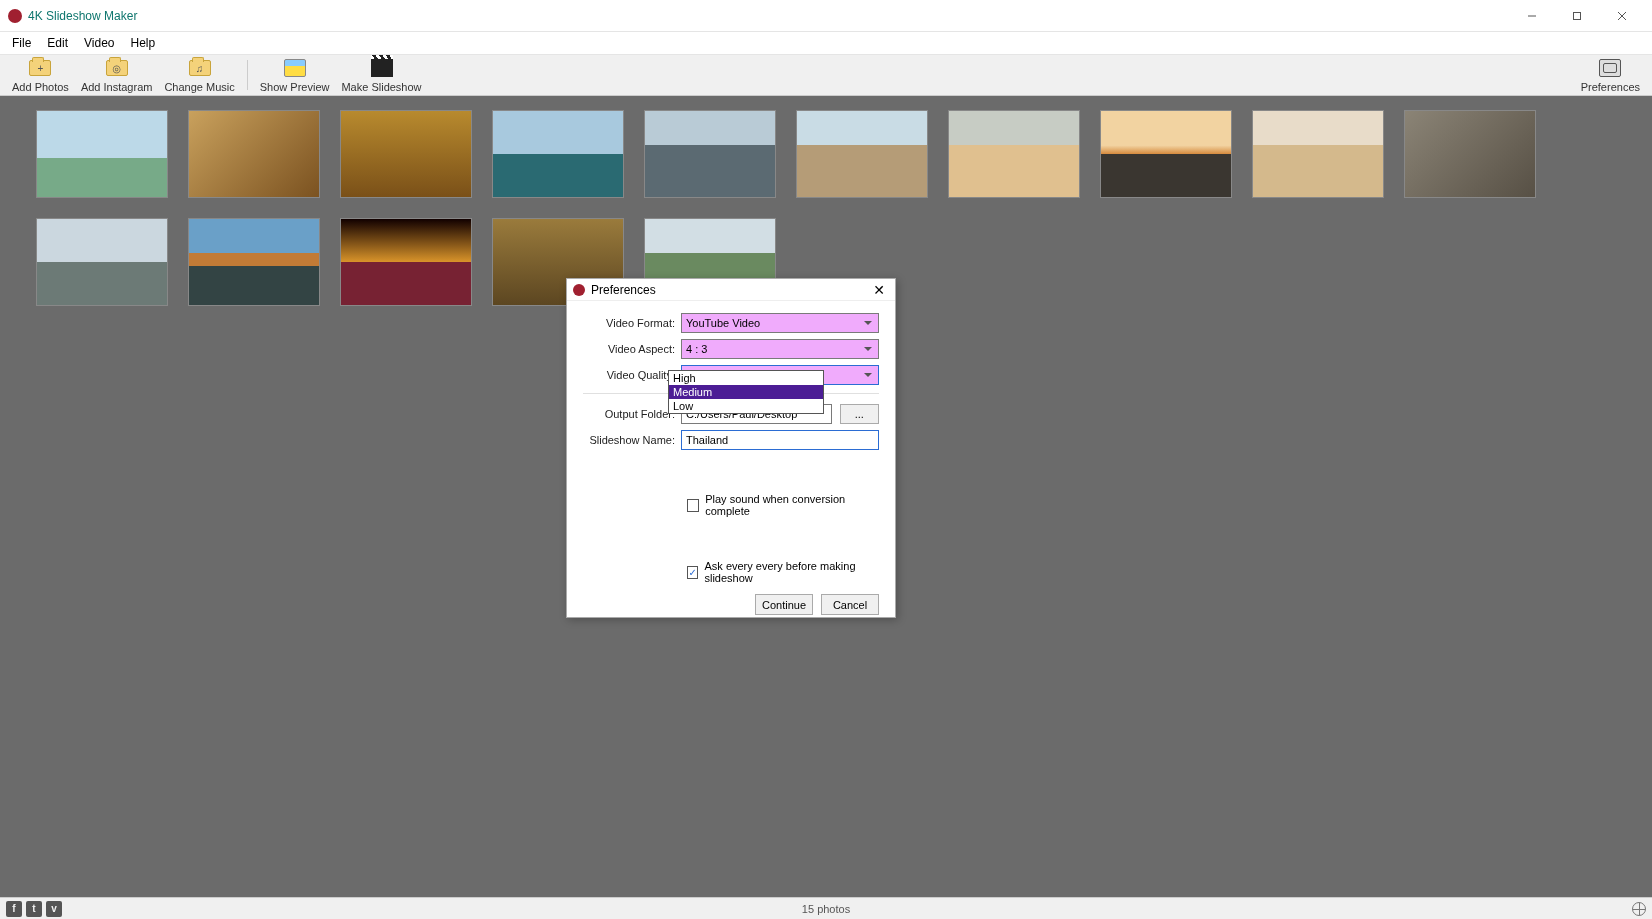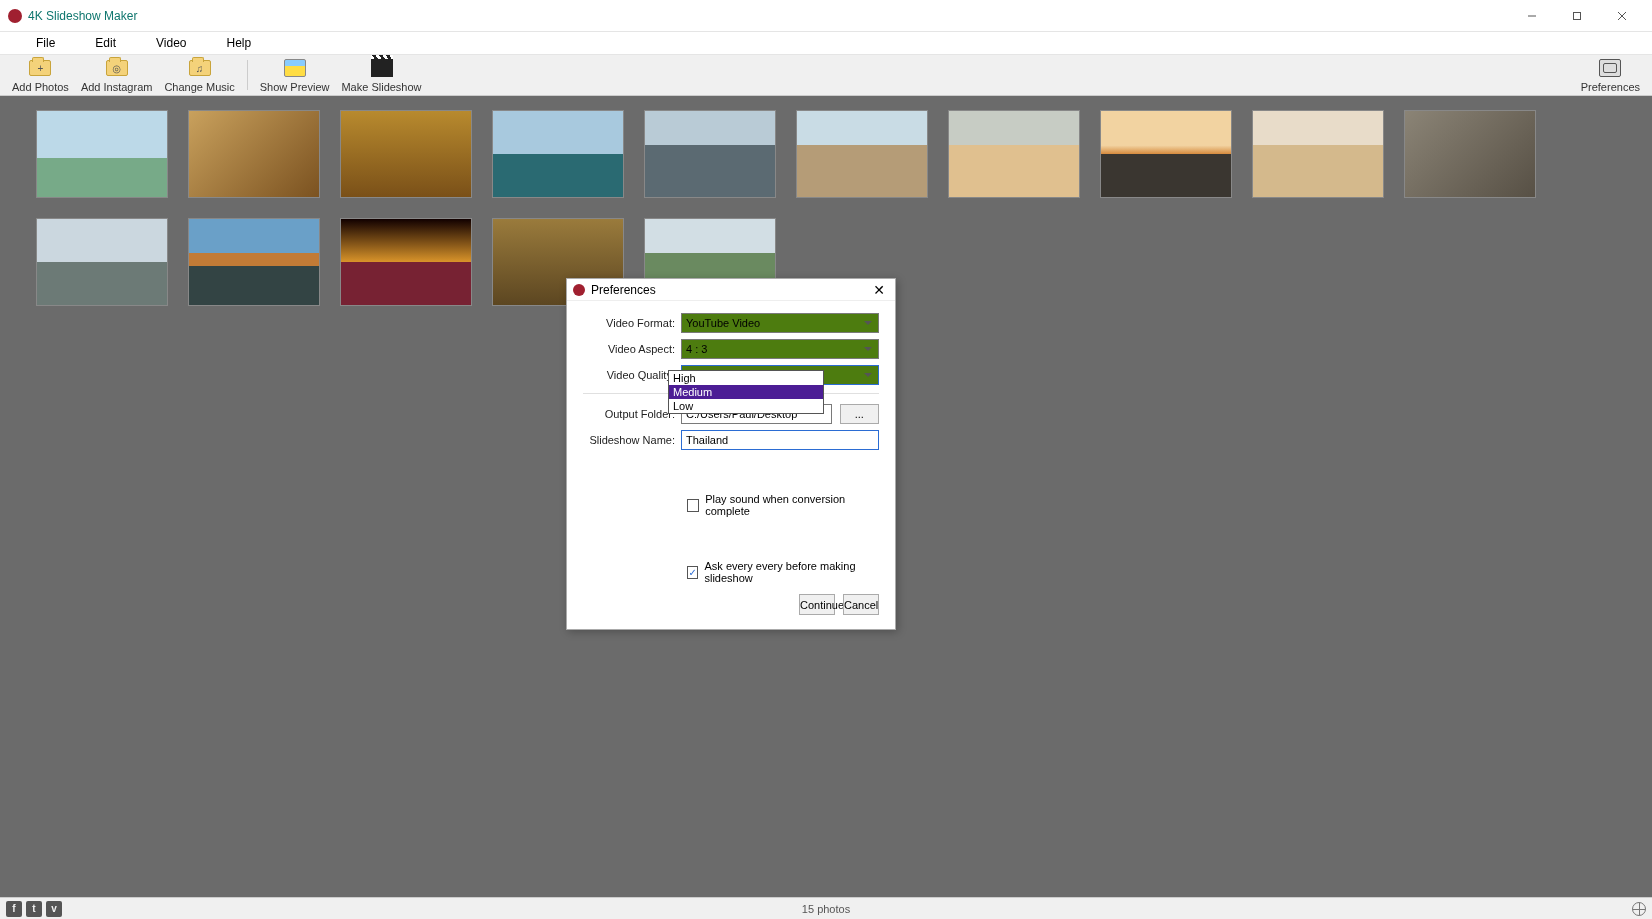--- a/index.html
+++ b/index.html
@@ -8,21 +8,21 @@
   
   .titlebar { height: 32px; background: #fff; display: flex; align-items: center; padding: 0 8px; border-bottom: 1px solid #e5e5e5; }
   .app-icon { width: 14px; height: 14px; border-radius: 50%; background: #a02030; margin-right: 6px; }
   .title { color: #0f766e; font-size: 12px; }
   .win-controls { margin-left: auto; display: flex; }
   .win-btn { width: 45px; height: 30px; display: flex; align-items: center; justify-content: center; color: #555; font-size: 10px; cursor: default; }
   .win-btn svg { width: 10px; height: 10px; }
 
   
   .menubar { height: 22px; display: flex; align-items: center; padding: 0 4px; background: #fff; }
-  .menu-item { padding: 2px 8px; font-size: 12px; color: #000; cursor: default; margin-left: 24px; }
+  .menu-item { padding: 2px 8px; font-size: 12px; color: #000; cursor: default; }
 
   
   .toolbar { height: 42px; background: #f0f0f0; display: flex; align-items: center; padding: 0 6px; border-bottom: 1px solid #ccc; border-top: 1px solid #e5e5e5; }
   .tool-btn { display: flex; flex-direction: column; align-items: center; padding: 2px 6px; cursor: default; }
   .tool-btn .icon { width: 26px; height: 22px; position: relative; display: flex; align-items: center; justify-content: center; }
   .tool-btn .label { font-size: 11px; color: #333; margin-top: 2px; white-space: nowrap; }
   .tool-sep { width: 1px; height: 30px; background: #ccc; margin: 0 6px; }
   .spacer { flex: 1; }
 
   
@@ -66,35 +66,35 @@
   .globe { margin-left:auto; width:14px; height:14px; border:1px solid #777; border-radius:50%; position:relative; }
   .globe::before { content:""; position:absolute; left:50%; top:0; bottom:0; width:1px; background:#777; }
   .globe::after { content:""; position:absolute; top:50%; left:0; right:0; height:1px; background:#777; }
 
   
   .dialog { position: absolute; left: 566px; top: 278px; width: 330px; background: #fff; border: 1px solid #aaa; box-shadow: 2px 2px 8px rgba(0,0,0,0.25); }
   .dlg-title { height: 22px; display:flex; align-items:center; padding:0 6px; border-bottom:1px solid #eee; }
   .dlg-title .ic { width:12px; height:12px; border-radius:50%; background:#a02030; margin-right:6px; }
   .dlg-title .txt { font-size:12px; font-weight: normal; }
   .dlg-close { margin-left:auto; font-size:14px; cursor:default; padding:0 4px; }
-  .dlg-body { padding: 12px 16px 14px 16px; }
+  .dlg-body { padding: 12px 16px 2px 16px; }
   .form-row { display:flex; align-items:center; margin-bottom: 6px; }
   .form-label { width: 98px; text-align:right; font-size:11px; color:#222; padding-right:6px; }
   .form-field { flex:1; }
-  .combo { height: 20px; border:1px solid #7a7a7a; background:#4d7c0f; display:flex; align-items:center; padding:0 4px; font-size:11px; position:relative; }
+  .combo { height: 20px; border:1px solid #7a7a7a; background:#f0abfc; display:flex; align-items:center; padding:0 4px; font-size:11px; position:relative; }
   .combo.focused { border-color:#2b6cd3; }
   .combo::after { content:""; position:absolute; right:6px; top:50%; margin-top:-2px; border:4px solid transparent; border-top-color:#555; }
   .text-in { height:20px; width:100%; border:1px solid #2b6cd3; padding:0 4px; font-size:11px; outline:none; }
   .text-in.plain { border-color:#7a7a7a; }
   .browse { width:52px; height:20px; margin-left:8px; border:1px solid #aaa; background:#f0f0f0; font-size:11px; }
   .divider { height:0; border-top:1px solid #e0e0e0; margin:8px 0 10px 0; }
   .chk-row { display:flex; align-items:center; margin-left:104px; margin-bottom:6px; font-size:11px;margin-top:43px; }
   .chk { width:13px; height:13px; border:1px solid #555; margin-right:6px; display:flex; align-items:center; justify-content:center; color:#2b6cd3; font-size:10px; }
   .dlg-buttons { display:flex; justify-content:flex-end; gap:8px; margin-top:10px; }
-  .btn { width:36px; height:21px; border:1px solid #aaa; background:#f0f0f0; font-size:11px; cursor:default; }
+  .btn { width:58px; height:21px; border:1px solid #aaa; background:#f0f0f0; font-size:11px; cursor:default; }
 
   
   .dropdown { position:absolute; left:668px; top:370px; width:156px; border:1px solid #555; background:#fff; font-size:11px; z-index:10; }
   .dd-item { padding:1px 4px; }
   .dd-item.sel { background:#4c1d95; color:#fff; }
 </style>
 </head>
 <body>
 
 <div class="titlebar">

